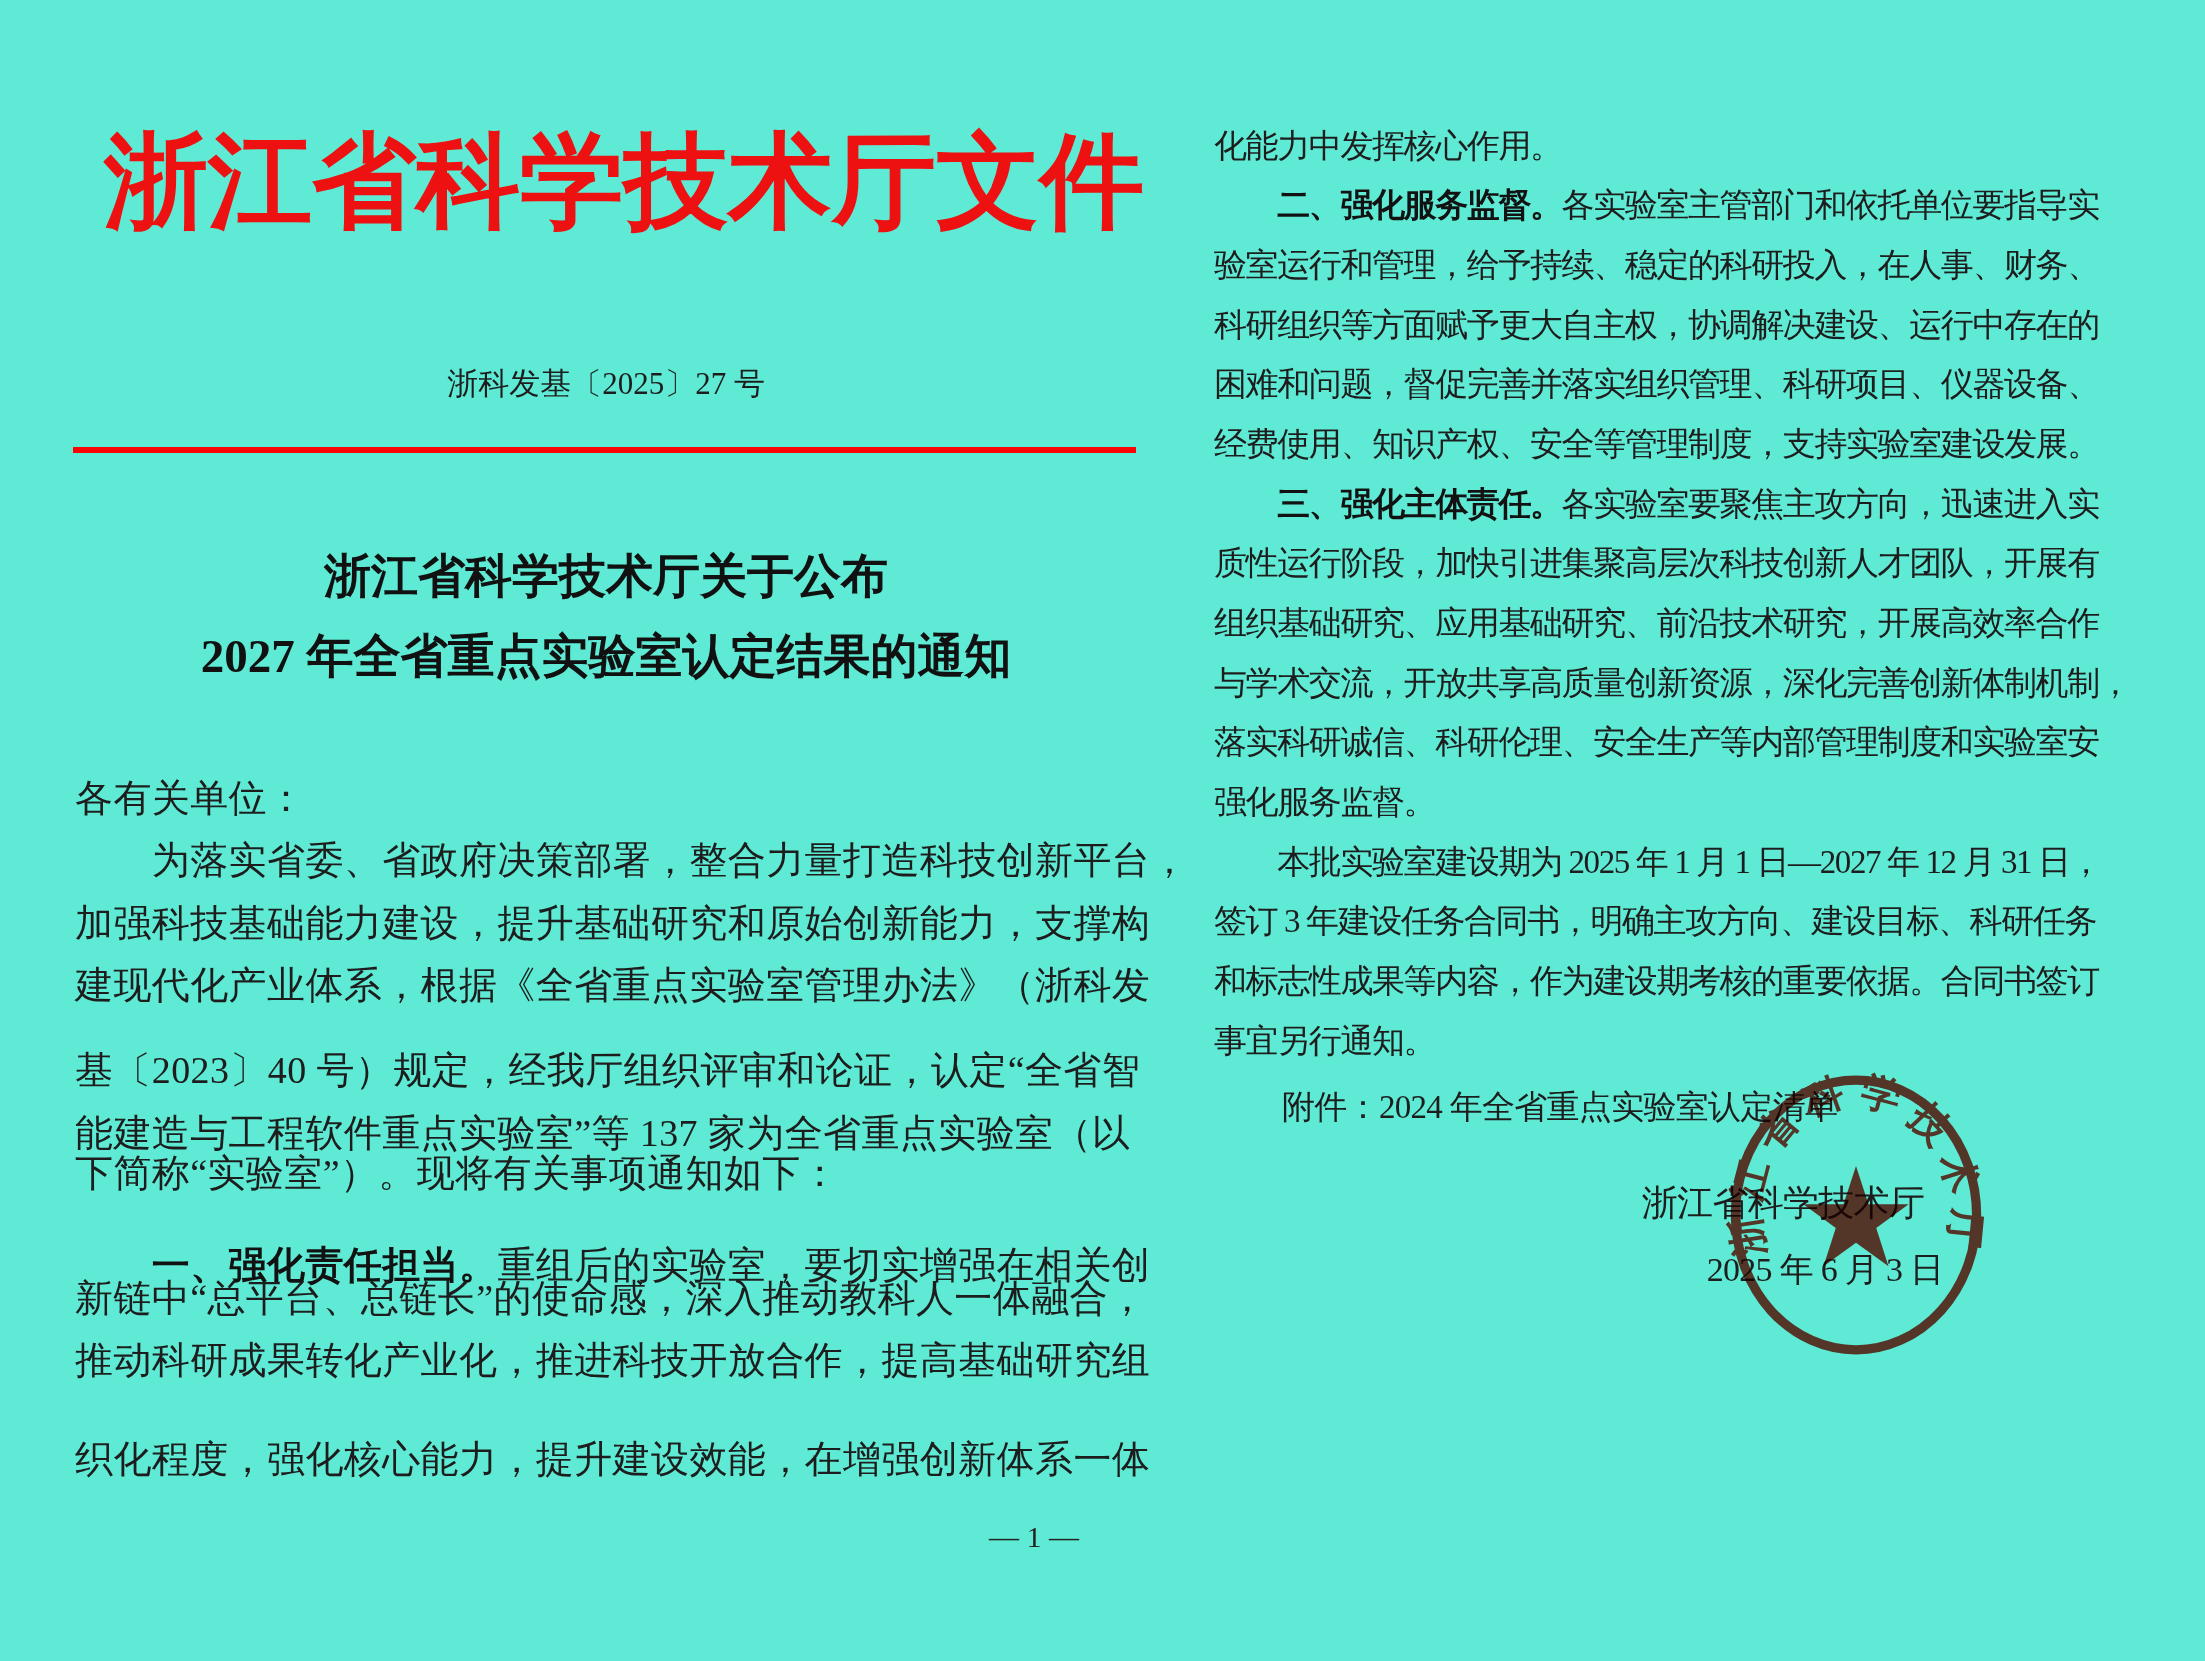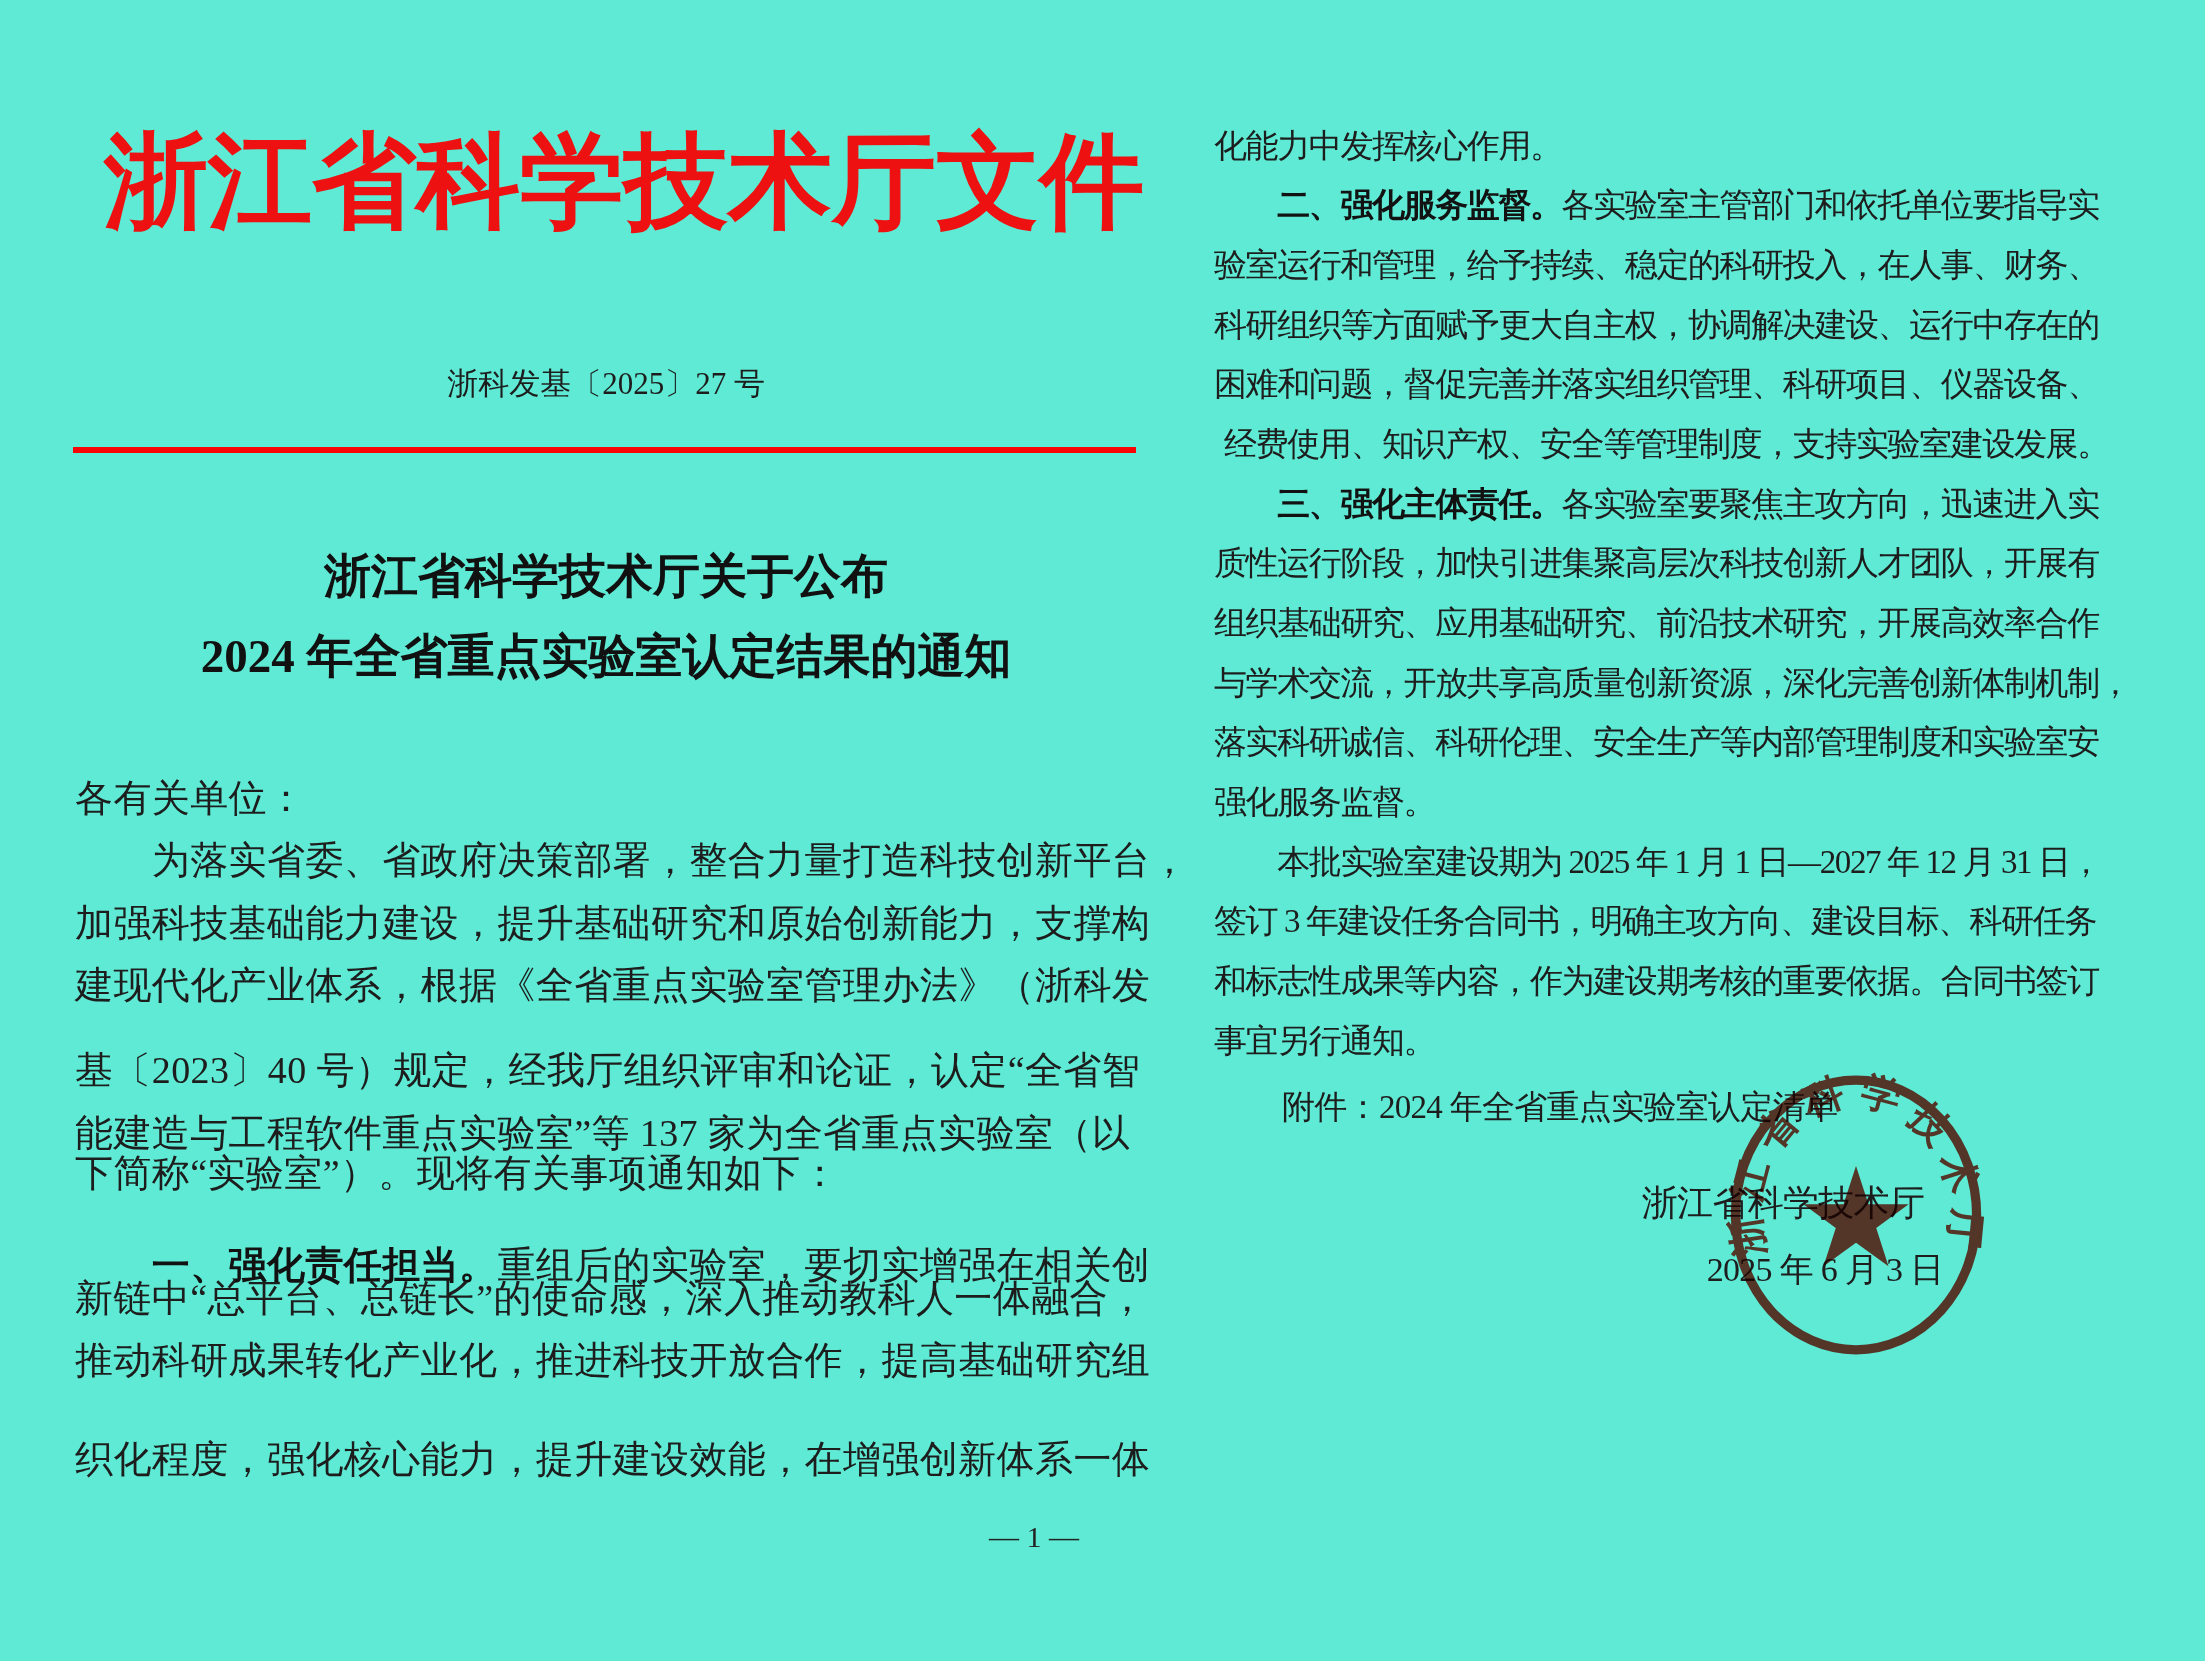--- a/index.html
+++ b/index.html
@@ -69,21 +69,21 @@
 
   <div>
 
     <div class="banner">浙江省科学技术厅文件</div>
 
     <div class="doc-number">浙科发基〔2025〕27 号</div>
 
     <div class="red-rule"></div>
 
     <div class="doc-title" style="top:550px;">浙江省科学技术厅关于公布</div>
-    <div class="doc-title" style="top:630px;">2024 年全省重点实验室认定结果的通知</div>
+    <div class="doc-title" style="top:630px;">2027 年全省重点实验室认定结果的通知</div>
 
     <div class="bline lp" style="top:776px;">各有关单位：</div>
     <div class="bline lp" style="top:838px;">　　为落实省委、省政府决策部署，整合力量打造科技创新平台，</div>
     <div class="bline lp" style="top:901px;">加强科技基础能力建设，提升基础研究和原始创新能力，支撑构</div>
     <div class="bline lp" style="top:963px;">建现代化产业体系，根据《全省重点实验室管理办法》（浙科发</div>
     <div class="bline lp" style="top:1048px;">基〔2023〕40 号）规定，经我厅组织评审和论证，认定“全省智</div>
     <div class="bline lp" style="top:1088px;margin-top:23px;">能建造与工程软件重点实验室”等 137 家为全省重点实验室（以</div>
     <div class="bline lp" style="top:1151px;">下简称“实验室”）。现将有关事项通知如下：</div>
     <div class="bline lp" style="top:1243px;text-align:right;"><span class="lead">　　一、强化责任担当。</span><span>重组后的实验室，要切实增强在相关创</span></div>
     <div class="bline lp" style="top:1276px;">新链中“总平台、总链长”的使命感，深入推动教科人一体融合，</div>
@@ -93,21 +93,21 @@
     <div class="page-number">— 1 —</div>
   </div>
 
   <div>
 
     <div class="bline rp" style="top:126px;">化能力中发挥核心作用。</div>
     <div class="bline rp" style="top:185px;"><span class="lead">　　二、强化服务监督。</span><span>各实验室主管部门和依托单位要指导实</span></div>
     <div class="bline rp" style="top:245px;">验室运行和管理，给予持续、稳定的科研投入，在人事、财务、</div>
     <div class="bline rp" style="top:305px;">科研组织等方面赋予更大自主权，协调解决建设、运行中存在的</div>
     <div class="bline rp" style="top:364px;">困难和问题，督促完善并落实组织管理、科研项目、仪器设备、</div>
-    <div class="bline rp" style="top:424px;margin-left:10px;">经费使用、知识产权、安全等管理制度，支持实验室建设发展。</div>
+    <div class="bline rp" style="top:424px;">经费使用、知识产权、安全等管理制度，支持实验室建设发展。</div>
     <div class="bline rp" style="top:484px;"><span class="lead">　　三、强化主体责任。</span><span>各实验室要聚焦主攻方向，迅速进入实</span></div>
     <div class="bline rp" style="top:543px;">质性运行阶段，加快引进集聚高层次科技创新人才团队，开展有</div>
     <div class="bline rp" style="top:603px;">组织基础研究、应用基础研究、前沿技术研究，开展高效率合作</div>
     <div class="bline rp" style="top:663px;">与学术交流，开放共享高质量创新资源，深化完善创新体制机制，</div>
     <div class="bline rp" style="top:722px;">落实科研诚信、科研伦理、安全生产等内部管理制度和实验室安</div>
     <div class="bline rp" style="top:782px;">强化服务监督。</div>
     <div class="bline rp" style="top:842px;">　　本批实验室建设期为 2025 年 1 月 1 日—2027 年 12 月 31 日，</div>
     <div class="bline rp" style="top:901px;">签订 3 年建设任务合同书，明确主攻方向、建设目标、科研任务</div>
     <div class="bline rp" style="top:961px;">和标志性成果等内容，作为建设期考核的重要依据。合同书签订</div>
     <div class="bline rp" style="top:1021px;">事宜另行通知。</div>

